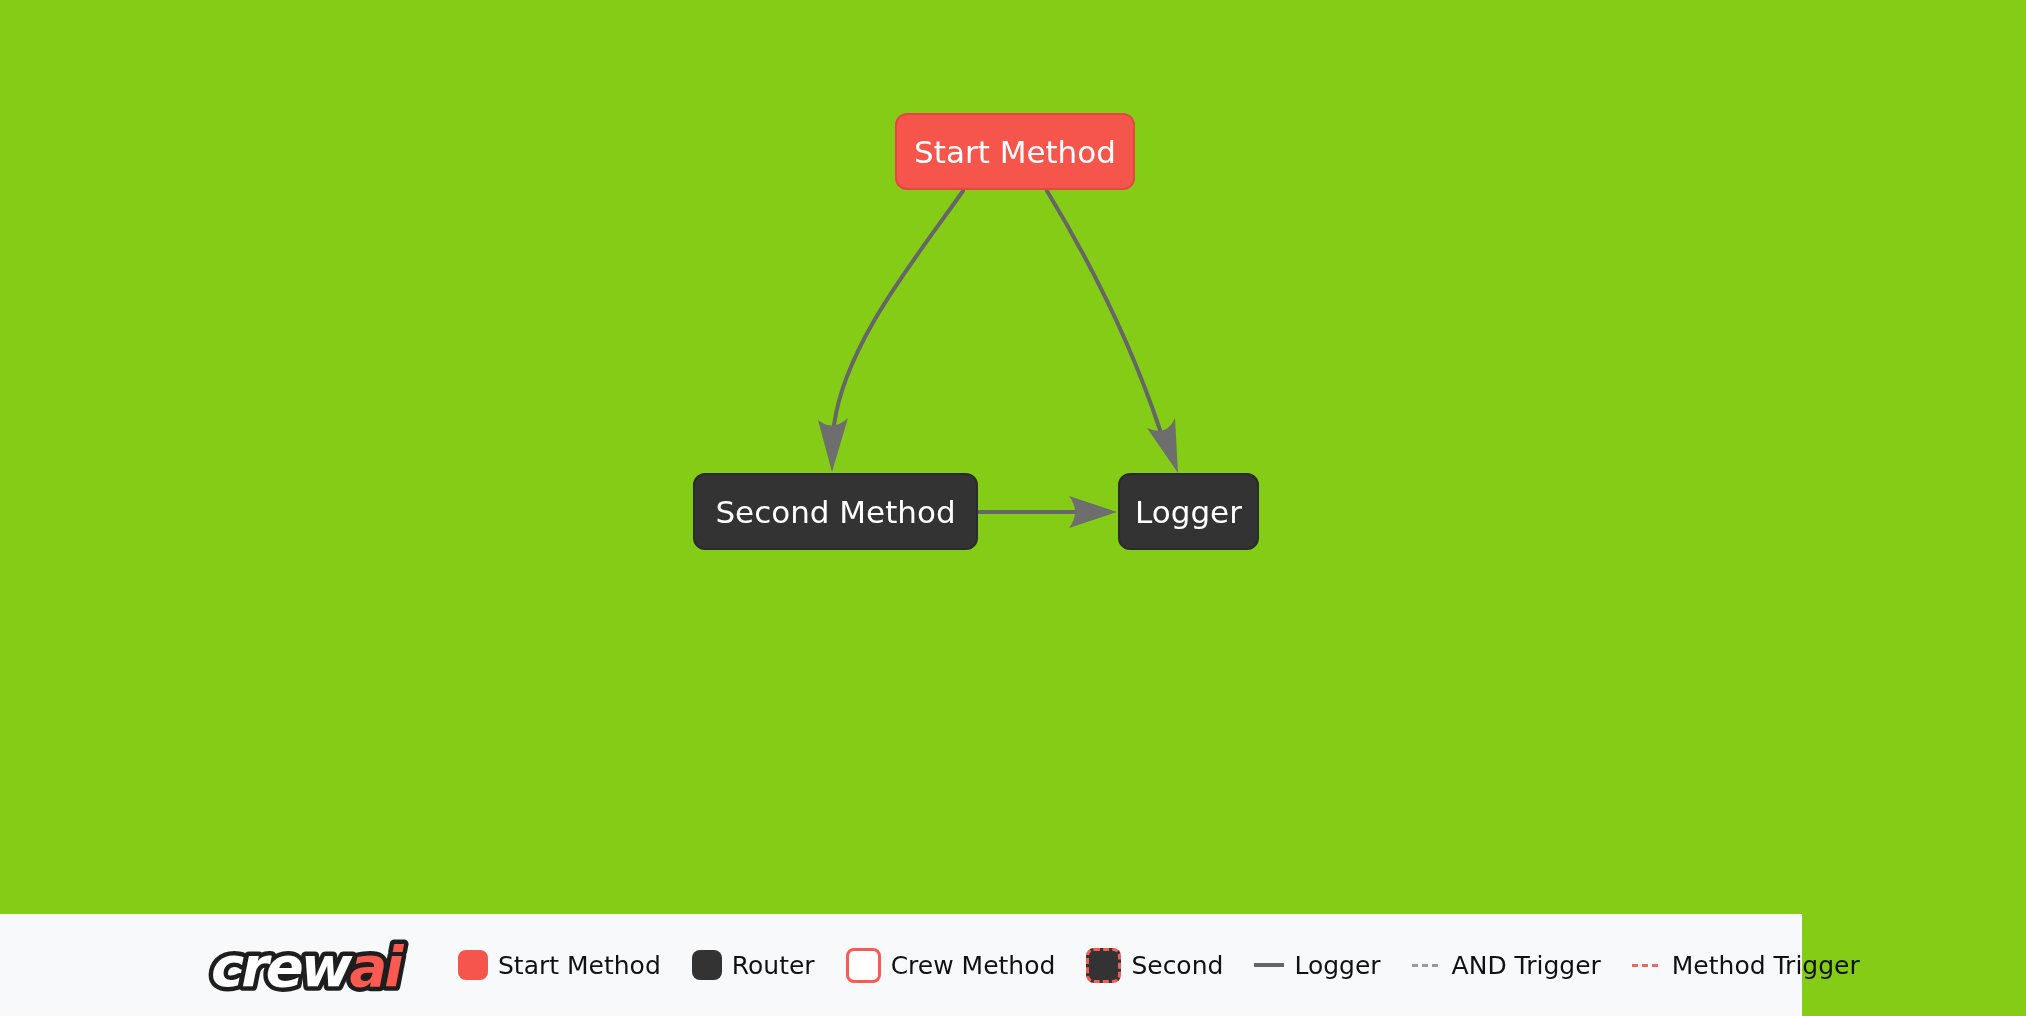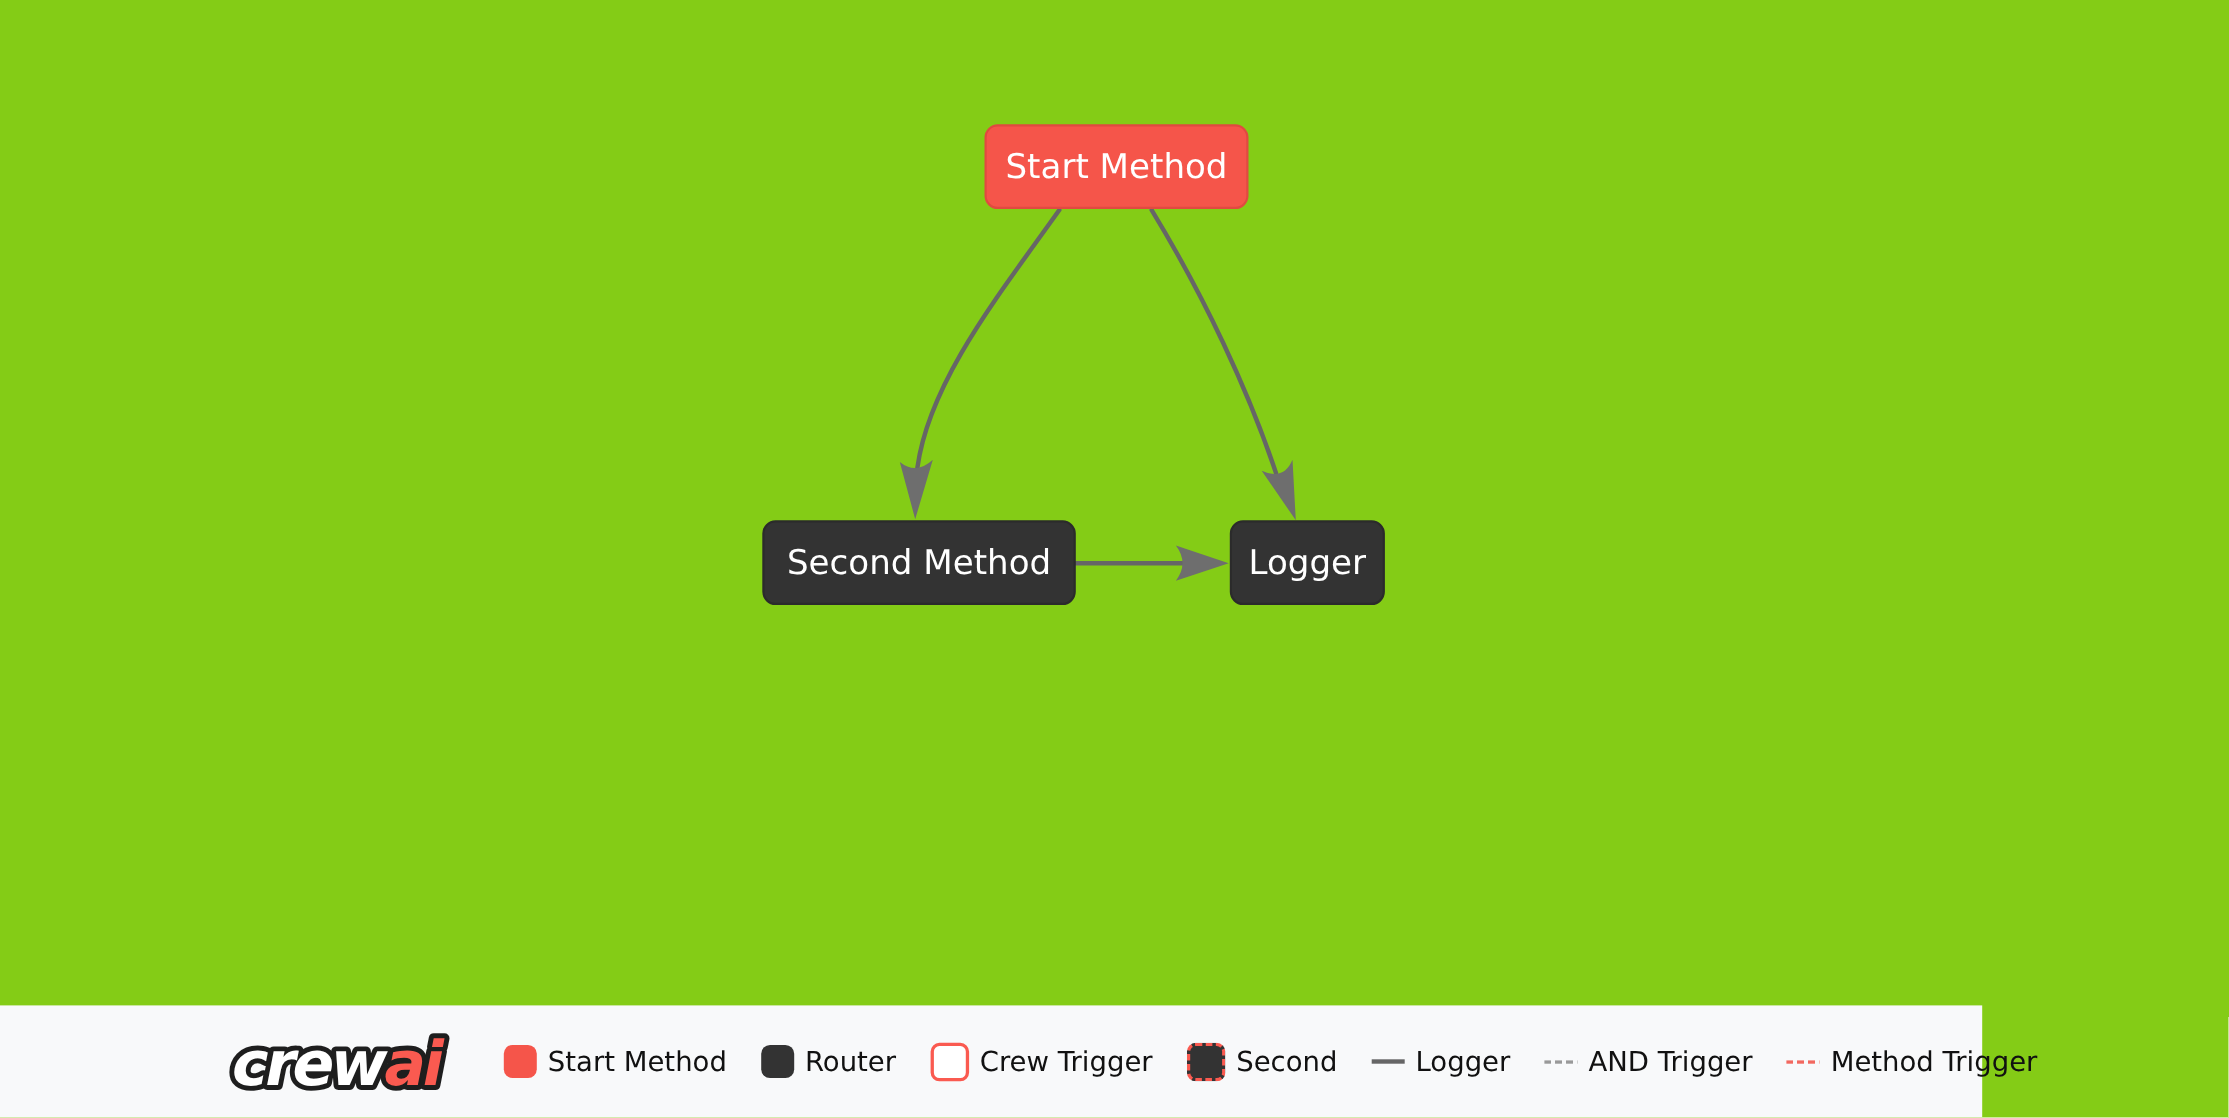--- a/index.html
+++ b/index.html
@@ -174,21 +174,21 @@
         <span>Start Method</span>
       </div>
 
       <div class="legend-item">
         <span class="swatch swatch-method"></span>
         <span>Router</span>
       </div>
 
       <div class="legend-item">
         <span class="swatch swatch-crew"></span>
-        <span>Crew Trigger</span>
+        <span>Crew Method</span>
       </div>
 
       <div class="legend-item">
         <span class="swatch swatch-router"></span>
         <span>Second</span>
       </div>
 
       <div class="legend-item">
         <span class="line-swatch line-solid"></span>
         <span>Logger</span>

